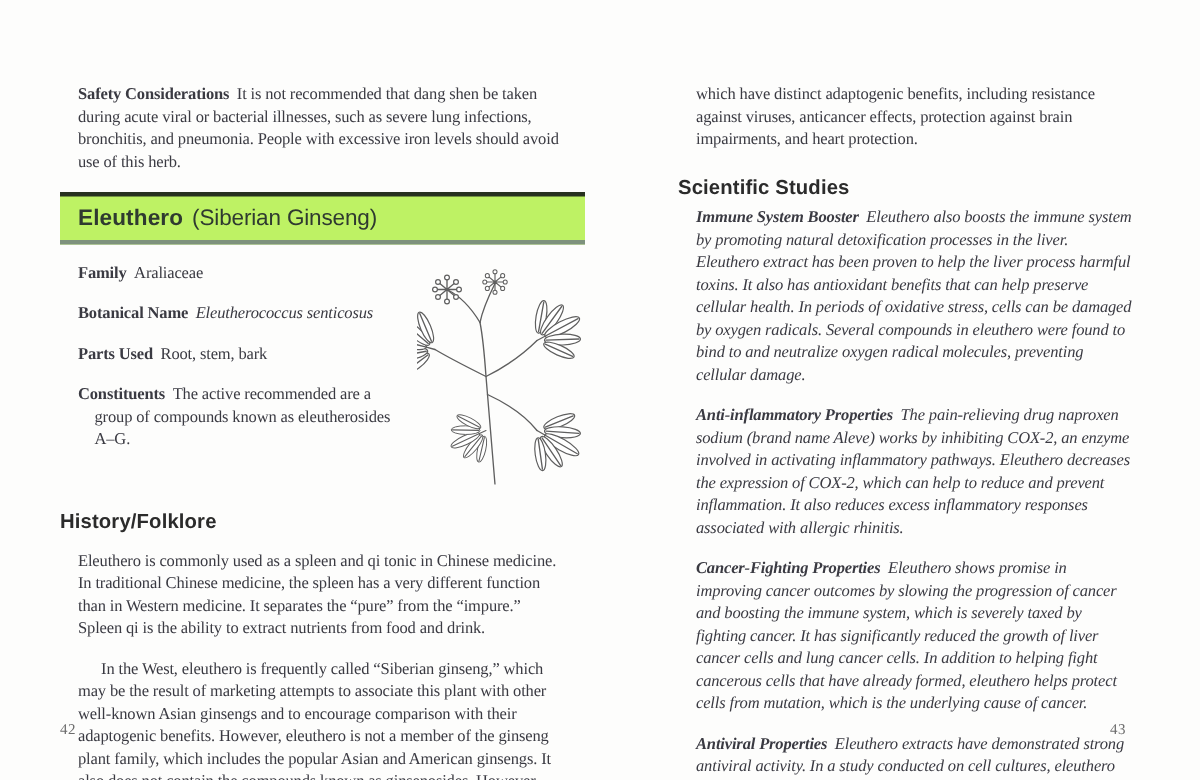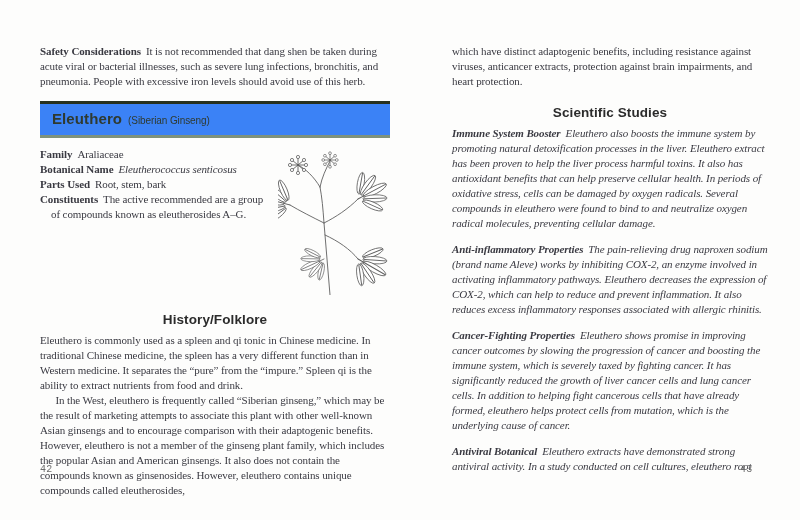--- a/index.html
+++ b/index.html
@@ -13,54 +13,54 @@
   }
   .spread { position:absolute; inset:0; }
 
   .page-col {
     position:absolute; top:44px;
     font-size:11px; line-height:15px; letter-spacing:-0.1px;
   }
   .page-left  { left:40px;  width:350px; }
   .page-right { left:452px; width:316px; }
 
-  p { margin:0; }
+  p { margin:12px; }
   .lead-label { font-weight:bold; margin-right:5px; }
 
   
   .herb-header {
     margin-top:12px;
-    background:#3b82f6;
+    background:#bef264;
     border-top:3px solid #27311f;
     border-bottom:3px solid #7e927d;
     padding:7px 12px 7px 12px;
     display:flex; align-items:baseline; gap:6px;
     font-family:"Liberation Sans", sans-serif;
     color:#2f3a30;
   }
   .herb-title { font-size:15px; font-weight:700; letter-spacing:0.1px; }
-  .herb-subtitle { font-size:10px; font-weight:400; }
+  .herb-subtitle { font-size:15px; font-weight:400; }
 
   
   .monograph { margin-top:9px; }
   .plant-illo { float:right; width:112px; height:148px; margin:0 0 4px 6px; }
   .mono-row { padding-left:11px; text-indent:-11px; }
 
   .section-heading {
     font-family:"Liberation Sans", sans-serif;
     font-size:13.5px; font-weight:600; color:#2b2b2b;
-    text-align:center; letter-spacing:0.1px;
+    letter-spacing:0.1px;
     margin:13px 0 6px 0;
   }
   .indent-first { text-indent:1.4em; }
   .study-para { margin-top:11px;font-style:italic; }
 
   .page-number {
-    position:absolute; top:464px;
-    font-family:Liberation Mono, monospace;
+    position:absolute; top:481px;
+    font-family:Liberation Serif, serif;
     font-size:10px; color:#6c6c6c; letter-spacing:0.3px;
   }
   .page-number.pl { left:40px; }
   .page-number.pr { left:740px; width:30px; text-align:left; }
 
   svg .ln { fill:none; stroke:#5f5f5f; stroke-width:0.9; stroke-linecap:round; }
   svg .lf { fill:#ffffff; stroke:#5f5f5f; stroke-width:0.8; }
 </style>
 </head>
 <body>
@@ -137,28 +137,28 @@
       <div style="clear:both"></div>
     </div>
 
     <h2 class="section-heading">History/Folklore</h2>
     <p>Eleuthero is commonly used as a spleen and qi tonic in Chinese medicine. In traditional Chinese medicine, the spleen has a very different function than in Western medicine. It separates the “pure” from the “impure.” Spleen qi is the ability to extract nutrients from food and drink.</p>
     <p class="indent-first">In the West, eleuthero is frequently called “Siberian ginseng,” which may be the result of marketing attempts to associate this plant with other well-known Asian ginsengs and to encourage comparison with their adaptogenic benefits. However, eleuthero is not a member of the ginseng plant family, which includes the popular Asian and American ginsengs. It also does not contain the compounds known as ginsenosides. However, eleuthero contains unique compounds called eleutherosides,</p>
   </div>
 
   <div class="page-col page-right">
 
-    <p>which have distinct adaptogenic benefits, including resistance against viruses, anticancer extracts, protection against brain impairments, and heart protection.</p>
+    <p>which have distinct adaptogenic benefits, including resistance against viruses, anticancer effects, protection against brain impairments, and heart protection.</p>
 
     <h2 class="section-heading" style="margin-top:16px">Scientific Studies</h2>
 
     <p class="study-para" style="margin-top:0"><span class="lead-label">Immune System Booster</span><span>Eleuthero also boosts the immune system by promoting natural detoxification processes in the liver. Eleuthero extract has been proven to help the liver process harmful toxins. It also has antioxidant benefits that can help preserve cellular health. In periods of oxidative stress, cells can be damaged by oxygen radicals. Several compounds in eleuthero were found to bind to and neutralize oxygen radical molecules, preventing cellular damage.</span></p>
 
     <p class="study-para"><span class="lead-label">Anti-inflammatory Properties</span><span>The pain-relieving drug naproxen sodium (brand name Aleve) works by inhibiting COX-2, an enzyme involved in activating inflammatory pathways. Eleuthero decreases the expression of COX-2, which can help to reduce and prevent inflammation. It also reduces excess inflammatory responses associated with allergic rhinitis.</span></p>
 
     <p class="study-para"><span class="lead-label">Cancer-Fighting Properties</span><span>Eleuthero shows promise in improving cancer outcomes by slowing the progression of cancer and boosting the immune system, which is severely taxed by fighting cancer. It has significantly reduced the growth of liver cancer cells and lung cancer cells. In addition to helping fight cancerous cells that have already formed, eleuthero helps protect cells from mutation, which is the underlying cause of cancer.</span></p>
 
-    <p class="study-para"><span class="lead-label">Antiviral Botanical</span><span>Eleuthero extracts have demonstrated strong antiviral activity. In a study conducted on cell cultures, eleuthero root</span></p>
+    <p class="study-para"><span class="lead-label">Antiviral Properties</span><span>Eleuthero extracts have demonstrated strong antiviral activity. In a study conducted on cell cultures, eleuthero root</span></p>
   </div>
 
   <div class="page-number pl">42</div>
   <div class="page-number pr">43</div>
 </div>
 
 </body></html>

